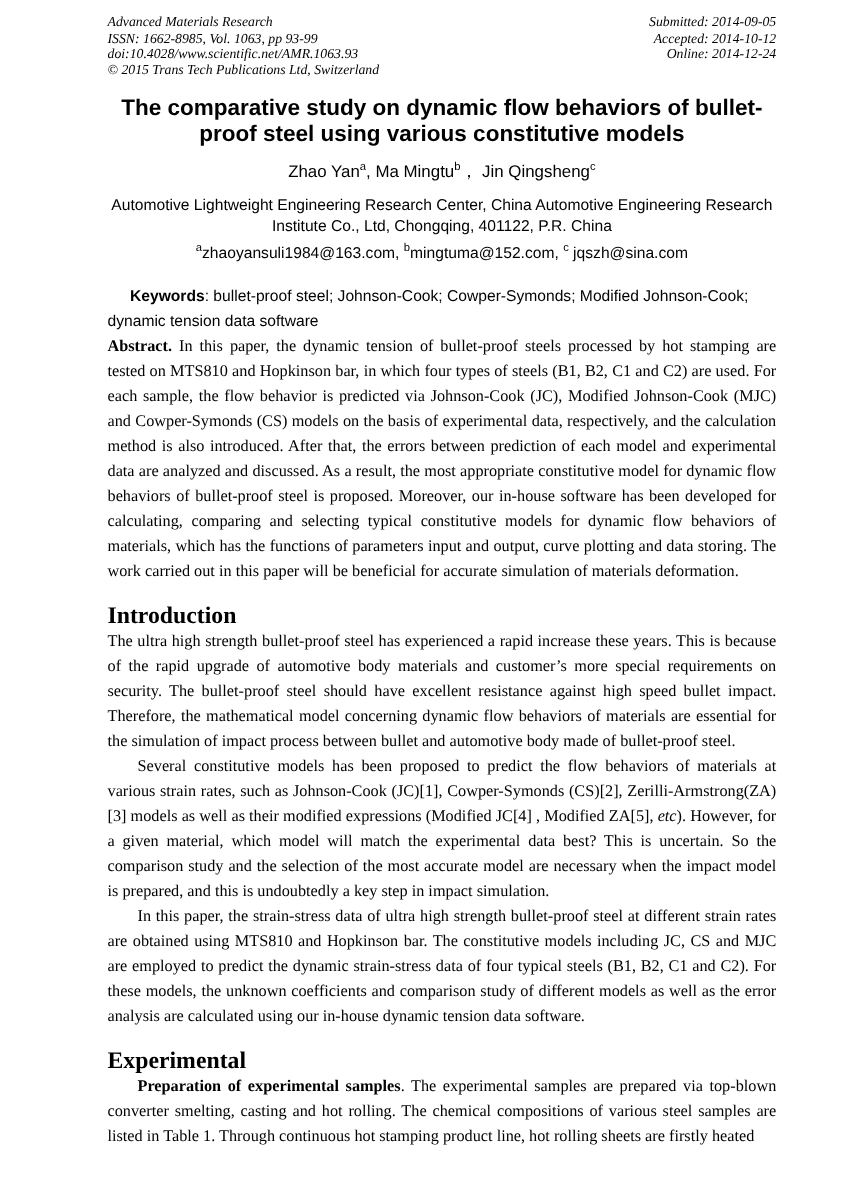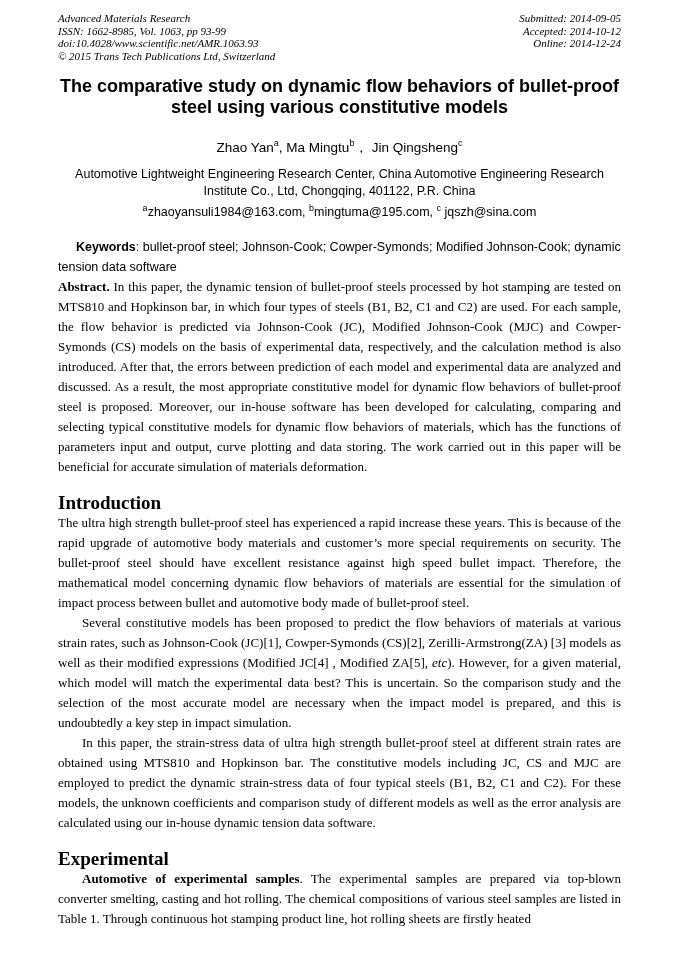--- a/index.html
+++ b/index.html
@@ -6,21 +6,21 @@
     margin: 0;
     padding: 0;
     background: #ffffff;
   }
   .page {
     width: 678px;
     height: 959px;
     box-sizing: border-box;
     background: #ffffff;
     color: #000000;
-    padding: 12px 57px 20px 58px;
+    padding: 12px 57px 20px 86px;
     overflow: hidden;
     position: relative;
   }
   
   .doc-header {
     display: flex;
     justify-content: space-between;
     font-family: "Liberation Serif", "DejaVu Serif", serif;
     font-style: italic;
     font-size: 11px;
@@ -35,21 +35,21 @@
     font-size: 18px;
     line-height: 21px;
     text-align: center;
     margin: 14px 0 0 0;
   }
   .authors {
     font-family: "Liberation Sans", "DejaVu Sans", sans-serif;
     font-size: 13.5px;
     line-height: 18px;
     text-align: center;
-    margin-top: 16px;
+    margin-top: 6px;
   }
   .authors sup, .emails sup { font-size: 9px; }
   .affiliation {
     font-family: "Liberation Sans", "DejaVu Sans", sans-serif;
     font-size: 12.5px;
     line-height: 17px;
     text-align: center;
     margin-top: 9px;
   }
   .emails {
@@ -113,36 +113,36 @@
   <div class="authors">
     <span>Zhao Yan</span><sup>a</sup><span>, </span><span>Ma Mingtu</span><sup>b</sup><span>， </span><span>Jin Qingsheng</span><sup>c</sup>
   </div>
 
   <div class="affiliation">
     <div>Automotive Lightweight Engineering Research Center, China Automotive Engineering Research</div>
     <div>Institute Co., Ltd, Chongqing, 401122, P.R. China</div>
   </div>
 
   <div class="emails">
-    <sup>a</sup><span>zhaoyansuli1984@163.com, </span><sup>b</sup><span>mingtuma@195.com, </span><sup>c</sup><span> jqszh@sina.com</span>
+    <sup>a</sup><span>zhaoyansuli1984@163.com, </span><sup>b</sup><span>mingtuma@152.com, </span><sup>c</sup><span> jqszh@sina.com</span>
   </div>
 
   <div class="keywords">
     <span class="bold">Keywords</span><span>: bullet-proof steel; Johnson-Cook; Cowper-Symonds; Modified Johnson-Cook; dynamic tension data software</span>
   </div>
 
   <p class="body-text abstract para">
     <span class="run-in-bold">Abstract.</span><span> In this paper, the dynamic tension of bullet-proof steels processed by hot stamping are tested on MTS810 and Hopkinson bar, in which four types of steels (B1, B2, C1 and C2) are used. For each sample, the flow behavior is predicted via Johnson-Cook (JC), Modified Johnson-Cook (MJC) and Cowper-Symonds (CS) models on the basis of experimental data, respectively, and the calculation method is also introduced. After that, the errors between prediction of each model and experimental data are analyzed and discussed. As a result, the most appropriate constitutive model for dynamic flow behaviors of bullet-proof steel is proposed. Moreover, our in-house software has been developed for calculating, comparing and selecting typical constitutive models for dynamic flow behaviors of materials, which has the functions of parameters input and output, curve plotting and data storing. The work carried out in this paper will be beneficial for accurate simulation of materials deformation.</span>
   </p>
 
   <h2 class="section-heading">Introduction</h2>
   <p class="body-text para">The ultra high strength bullet-proof steel has experienced a rapid increase these years. This is because of the rapid upgrade of automotive body materials and customer’s more special requirements on security. The bullet-proof steel should have excellent resistance against high speed bullet impact. Therefore, the mathematical model concerning dynamic flow behaviors of materials are essential for the simulation of impact process between bullet and automotive body made of bullet-proof steel.</p>
   <p class="body-text para indent">
     <span>Several constitutive models has been proposed to predict the flow behaviors of materials at various strain rates, such as Johnson-Cook (JC)[1], Cowper-Symonds (CS)[2], Zerilli-Armstrong(ZA) [3] models as well as their modified expressions (Modified JC[4] , Modified ZA[5], </span><span class="italic">etc</span><span>). However, for a given material, which model will match the experimental data best? This is uncertain. So the comparison study and the selection of the most accurate model are necessary when the impact model is prepared, and this is undoubtedly a key step in impact simulation.</span>
   </p>
   <p class="body-text para indent">In this paper, the strain-stress data of ultra high strength bullet-proof steel at different strain rates are obtained using MTS810 and Hopkinson bar. The constitutive models including JC, CS and MJC are employed to predict the dynamic strain-stress data of four typical steels (B1, B2, C1 and C2). For these models, the unknown coefficients and comparison study of different models as well as the error analysis are calculated using our in-house dynamic tension data software.</p>
 
   <h2 class="section-heading">Experimental</h2>
   <p class="body-text para indent">
-    <span class="run-in-bold">Automotive of experimental samples</span><span>. The experimental samples are prepared via top-blown converter smelting, casting and hot rolling. The chemical compositions of various steel samples are listed in Table 1. Through continuous hot stamping product line, hot rolling sheets are firstly heated</span>
+    <span class="run-in-bold">Preparation of experimental samples</span><span>. The experimental samples are prepared via top-blown converter smelting, casting and hot rolling. The chemical compositions of various steel samples are listed in Table 1. Through continuous hot stamping product line, hot rolling sheets are firstly heated</span>
   </p>
 
 </div>
 
 </body></html>

